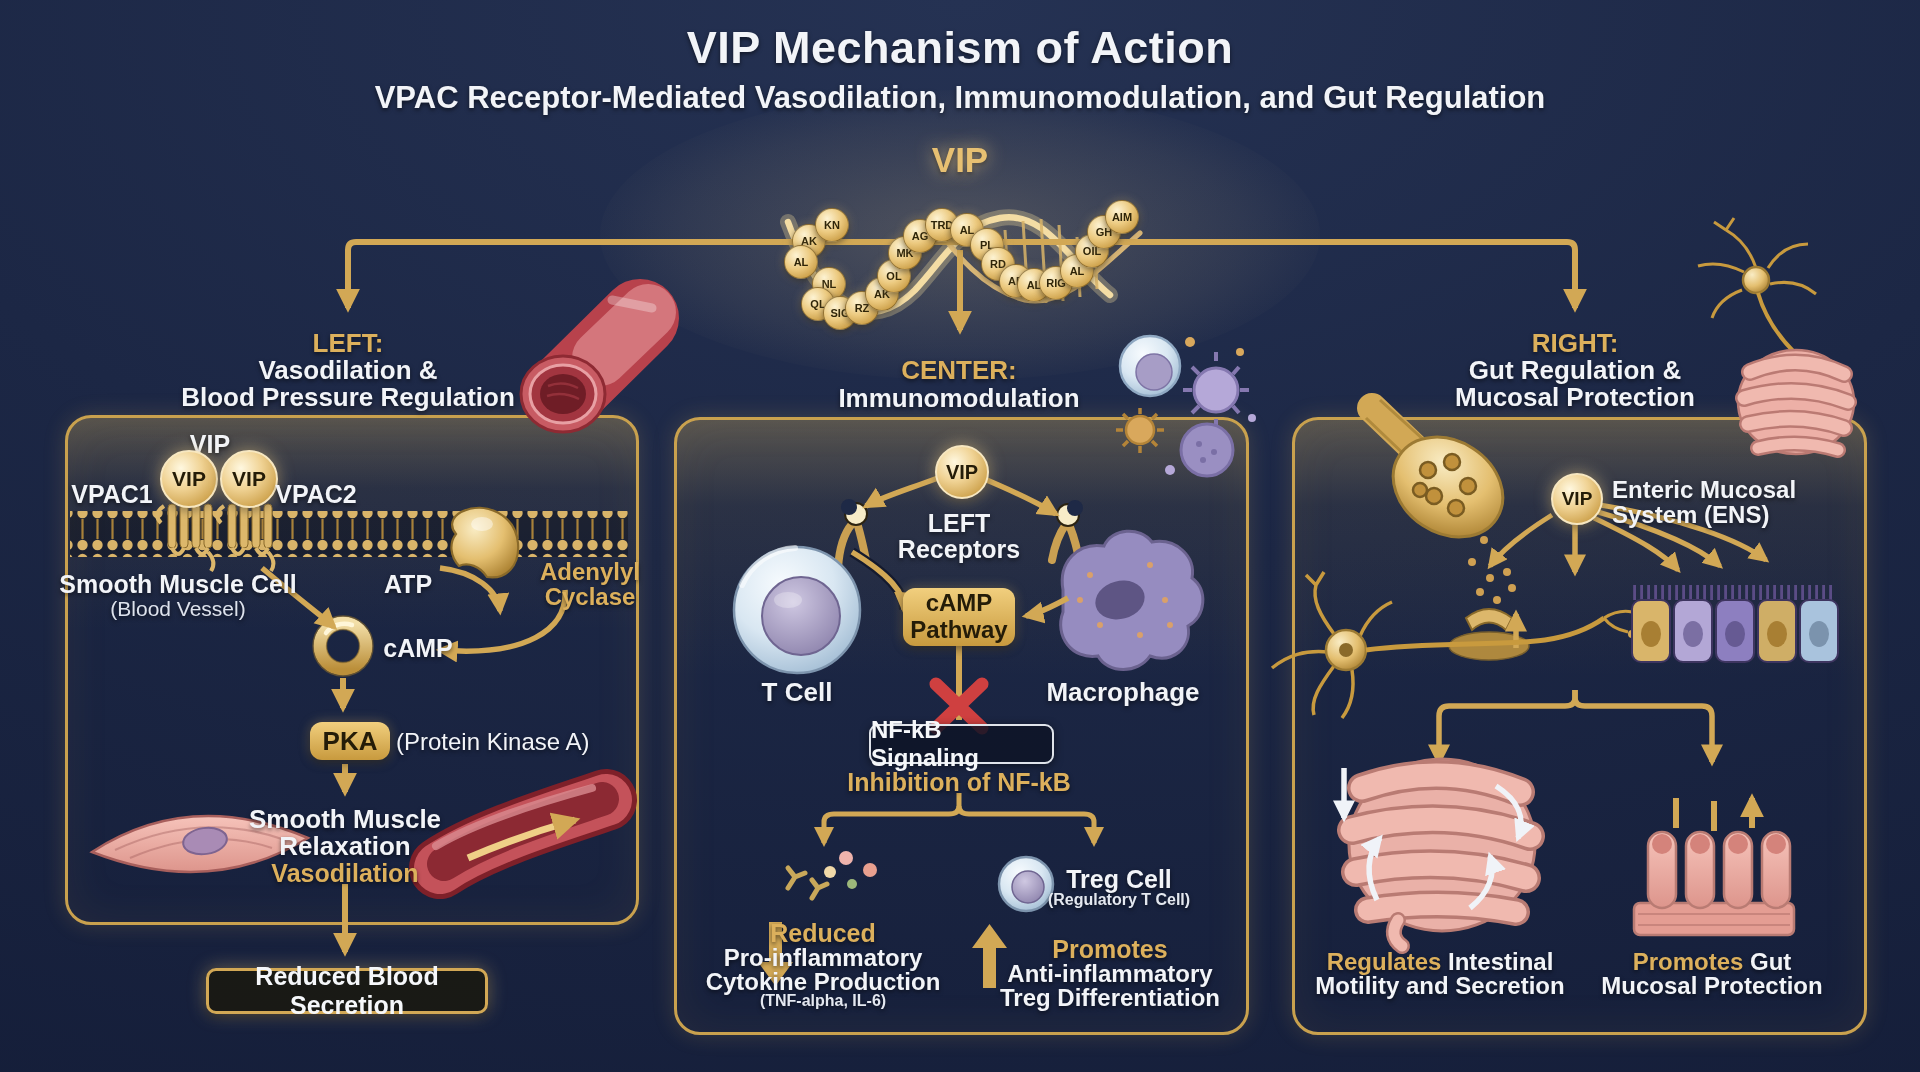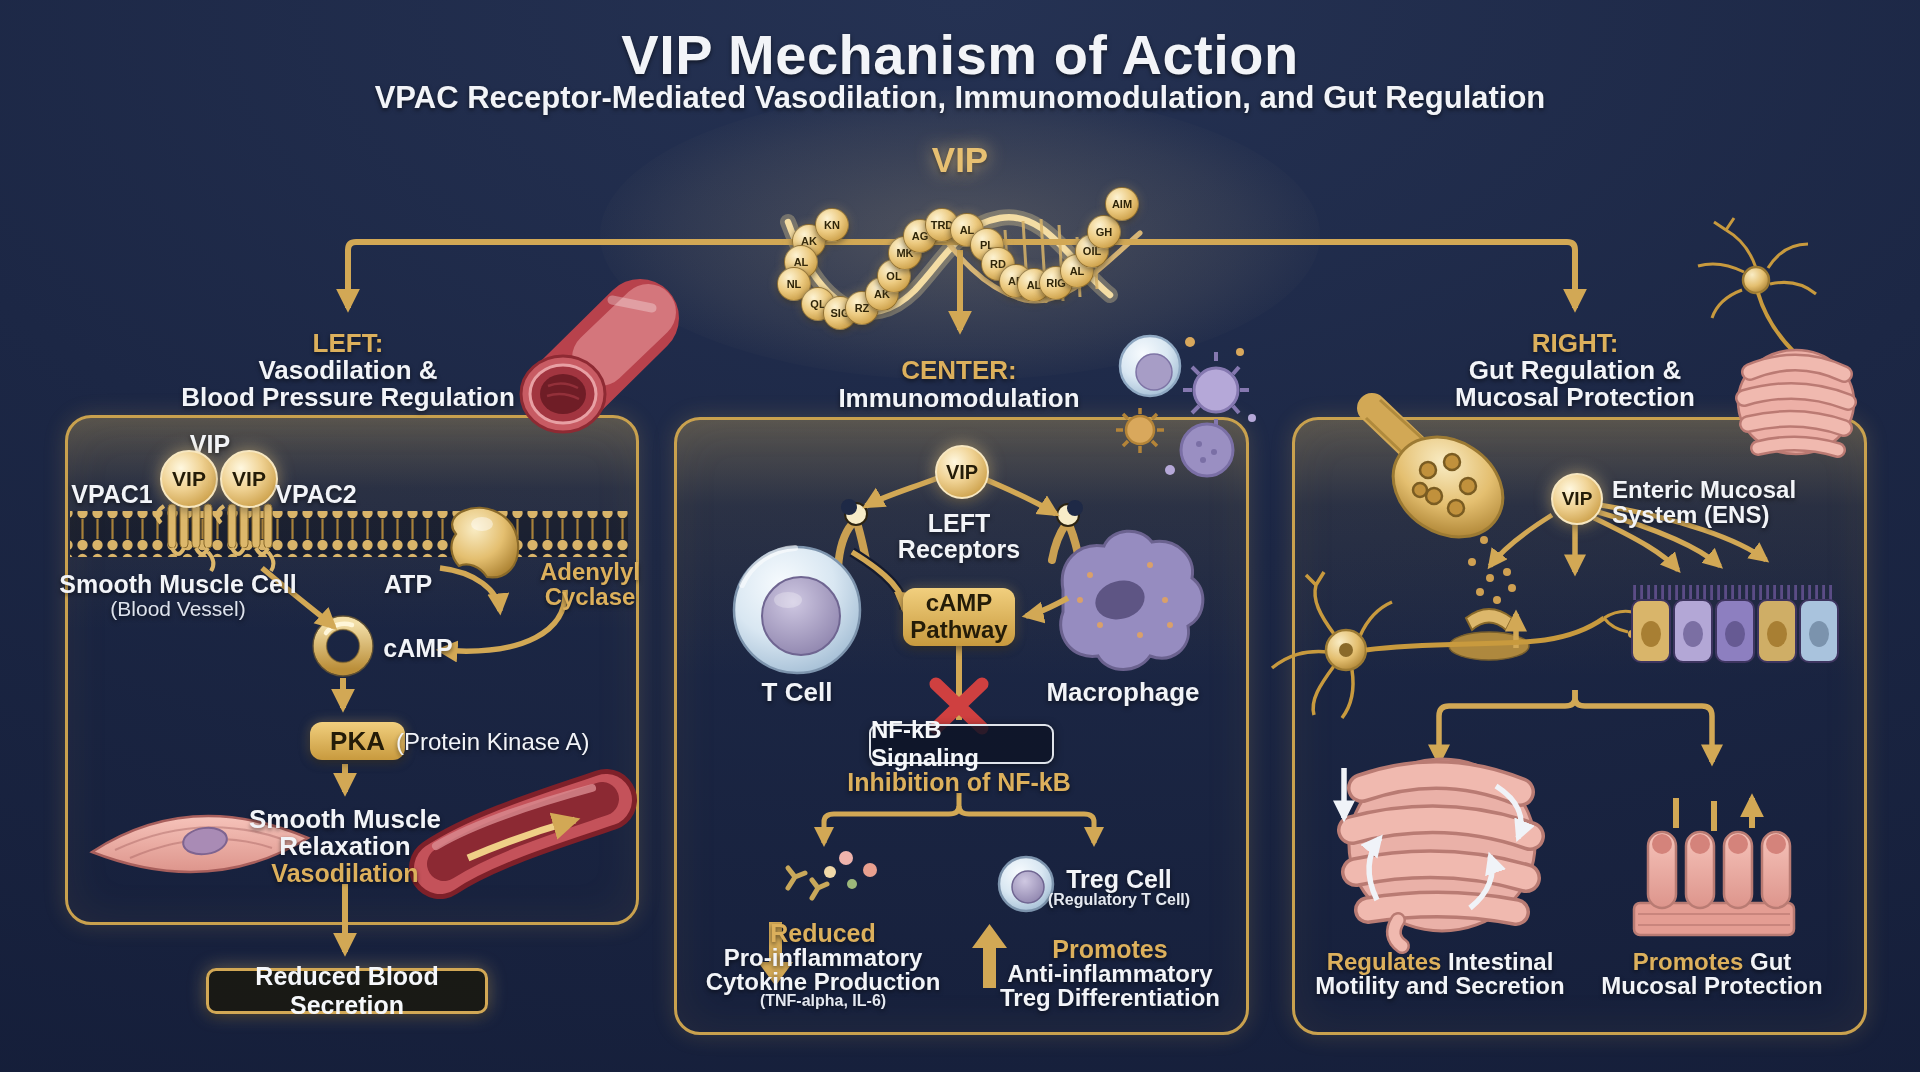--- a/index.html
+++ b/index.html
@@ -9,21 +9,21 @@
   .glow-center{position:absolute;left:600px;top:90px;width:720px;height:290px;border-radius:50%;
     background:radial-gradient(ellipse at center,rgba(245,215,150,0.22) 0%,rgba(245,215,150,0.07) 55%,rgba(245,215,150,0) 75%);}
   .panel{position:absolute;border:3px solid #c9a14e;border-radius:26px;
     background:linear-gradient(180deg,rgba(214,178,94,0.30) 0%,rgba(140,115,60,0.13) 14%,rgba(20,28,54,0.0) 42%);
     box-shadow:0 0 22px rgba(210,170,90,0.20), inset 0 0 46px rgba(210,170,90,0.08);}
   svg.layer{position:absolute;left:0;top:0;z-index:2;}
   .lbl{position:absolute;transform:translateX(-50%);white-space:nowrap;color:#f2f4f8;z-index:4;
     text-shadow:0 2px 4px rgba(0,0,0,0.55);text-align:center;}
   .la{transform:none;text-align:left;}
   .g{color:#dcb05c;}
-  .t44{font-size:56px;font-weight:800;letter-spacing:0.5px;}
+  .t44{font-size:45px;font-weight:800;letter-spacing:0.5px;}
   .t31{font-size:31px;font-weight:600;}
   .t34{font-size:35px;font-weight:800;color:#e7c072;text-shadow:0 0 18px rgba(240,205,130,0.8),0 2px 4px rgba(0,0,0,0.5);}
   .t26{font-size:26px;font-weight:700;}
   .t25{font-size:25px;font-weight:700;}
   .t24{font-size:24px;font-weight:700;}
   .r24{font-size:24px;font-weight:400;}
   .r21{font-size:21px;font-weight:400;color:#dde2ec;}
   .r20{font-size:16px;font-weight:700;color:#e4e8f0;}
   .bead{position:absolute;width:32px;height:32px;border-radius:50%;z-index:3;
     background:radial-gradient(circle at 35% 30%,#fdf3d3 0%,#ecca80 45%,#c79940 85%,#a87c2c 100%);
@@ -366,60 +366,60 @@
       <circle cx="1662" cy="844" r="10" fill="#d4837b"></circle>
         <circle cx="1700" cy="844" r="10" fill="#d4837b"></circle>
       <circle cx="1738" cy="844" r="10" fill="#d4837b"></circle>
         <circle cx="1776" cy="844" r="10" fill="#d4837b"></circle>
     </g>
   </svg>
 
   <span class="bead" style="left:792px;top:224px">AK</span>
   <span class="bead" style="left:815px;top:208px">KN</span>
   <span class="bead" style="left:784px;top:245px">AL</span>
-  <span class="bead" style="left:777px;top:267px">NL</span>
+  <span class="bead" style="left:812px;top:267px">NL</span>
   <span class="bead" style="left:801px;top:287px">QL</span>
   <span class="bead" style="left:823px;top:296px">SIG</span>
   <span class="bead" style="left:845px;top:291px">RZ</span>
   <span class="bead" style="left:865px;top:277px">AK</span>
   <span class="bead" style="left:877px;top:259px">OL</span>
   <span class="bead" style="left:888px;top:236px">MK</span>
   <span class="bead" style="left:903px;top:219px">AG</span>
   <span class="bead" style="left:925px;top:208px">TRD</span>
   <span class="bead" style="left:950px;top:213px">AL</span>
   <span class="bead" style="left:970px;top:228px">PL</span>
   <span class="bead" style="left:981px;top:247px">RD</span>
   <span class="bead" style="left:999px;top:264px">AR</span>
   <span class="bead" style="left:1017px;top:268px">AL</span>
   <span class="bead" style="left:1039px;top:266px">RIG</span>
   <span class="bead" style="left:1060px;top:254px">AL</span>
   <span class="bead" style="left:1075px;top:234px">OIL</span>
   <span class="bead" style="left:1087px;top:215px">GH</span>
-  <span class="bead" style="left:1105px;top:187px">AIM</span>
+  <span class="bead" style="left:1105px;top:200px">AIM</span>
 
   <div class="lbl t44" style="left:960px;top:22px">VIP Mechanism of Action</div>
   <div class="lbl t31" style="left:960px;top:80px">VPAC Receptor-Mediated Vasodilation, Immunomodulation, and Gut Regulation</div>
   <div class="lbl t34" style="left:960px;top:140px">VIP</div>
 
   <div class="lbl t26 g" style="left:348px;top:328px">LEFT:</div>
   <div class="lbl t26" style="left:348px;top:355px">Vasodilation &amp;</div>
   <div class="lbl t26" style="left:348px;top:382px">Blood Pressure Regulation</div>
 
   <div class="lbl t25" style="left:210px;top:430px">VIP</div>
   <div class="vipb" style="left:160px;top:450px;width:54px;height:54px;font-size:21px">VIP</div>
   <div class="vipb" style="left:220px;top:450px;width:54px;height:54px;font-size:21px">VIP</div>
   <div class="lbl t25" style="left:112px;top:480px">VPAC1</div>
   <div class="lbl t25" style="left:316px;top:480px">VPAC2</div>
   <div class="lbl t25" style="left:178px;top:570px">Smooth Muscle Cell</div>
   <div class="lbl r21" style="left:178px;top:597px">(Blood Vessel)</div>
   <div class="lbl t25" style="left:408px;top:570px">ATP</div>
   <div class="lbl t24 g" style="left:590px;top:558px">Adenylyl</div>
   <div class="lbl t24 g" style="left:590px;top:583px">Cyclase</div>
   <div class="lbl t25" style="left:418px;top:634px">cAMP</div>
-  <div class="goldbox" style="left:310px;top:722px;width:95px;height:38px;font-size:26px">PKA</div>
+  <div class="goldbox" style="left:310px;top:722px;width:80px;height:38px;font-size:26px">PKA</div>
   <div class="lbl r24 la" style="left:396px;top:728px">(Protein Kinase A)</div>
   <div class="lbl t26" style="left:345px;top:804px">Smooth Muscle</div>
   <div class="lbl t26" style="left:345px;top:831px">Relaxation</div>
   <div class="lbl t25 g" style="left:345px;top:859px">Vasodilation</div>
   <div class="darkbox" style="left:206px;top:968px;width:276px;height:40px;font-size:25px">Reduced Blood Secretion</div>
 
   <div class="lbl t26 g" style="left:959px;top:355px">CENTER:</div>
   <div class="lbl t26" style="left:959px;top:383px">Immunomodulation</div>
   <div class="vipb" style="left:935px;top:445px;width:50px;height:50px;font-size:20px">VIP</div>
   <div class="lbl t25" style="left:959px;top:509px">LEFT</div>

